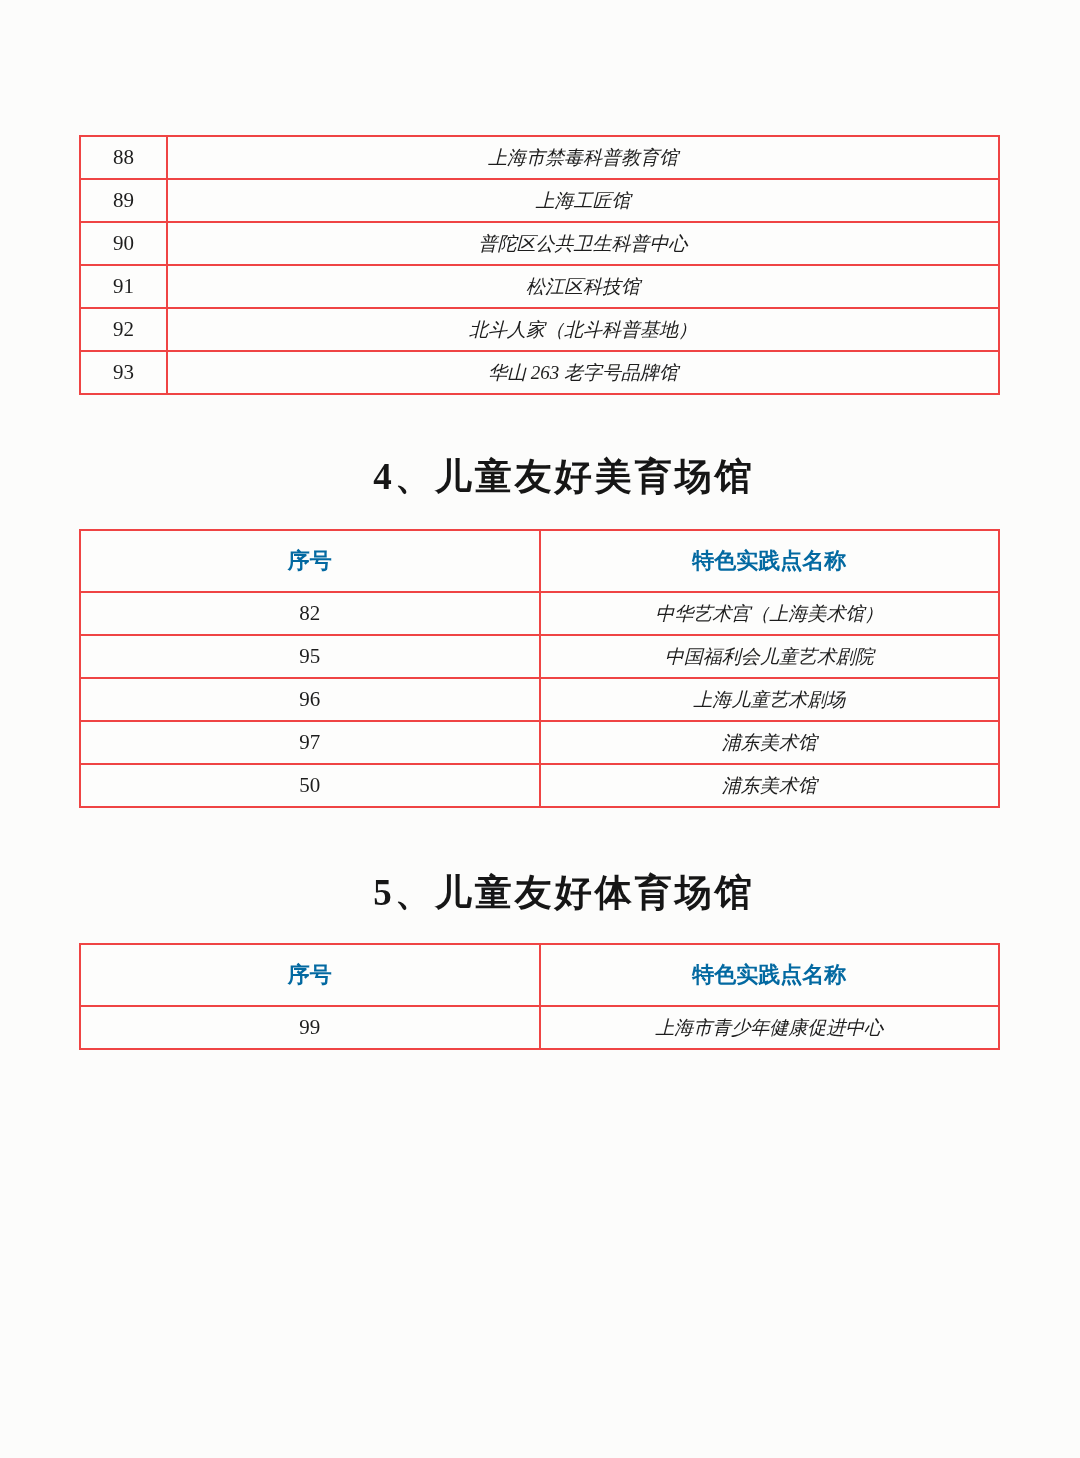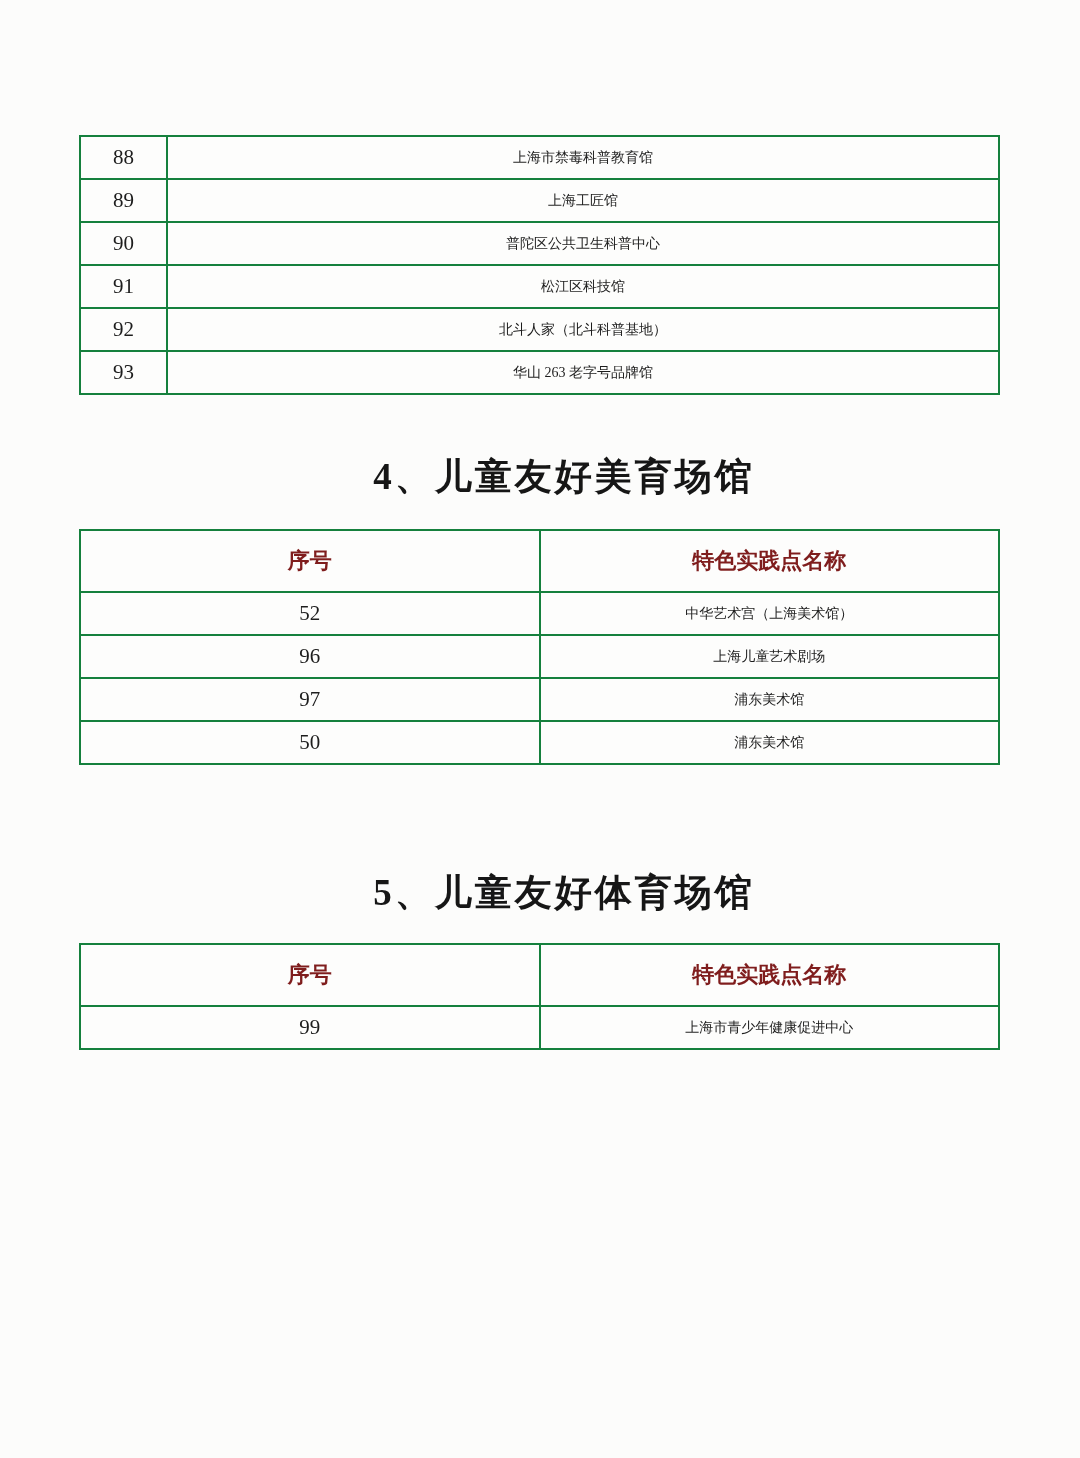--- a/index.html
+++ b/index.html
@@ -22,44 +22,45 @@
   }
   table.doc-table {
     border-collapse: collapse;
     table-layout: fixed;
     position: absolute;
     left: 79px;
     width: 921px;
     background: #fdfdfc;
   }
   table.doc-table td, table.doc-table th {
-    border: 2px solid #15803d;
+    border: 2px solid #ef4444;
     padding: 0;
     text-align: center;
     vertical-align: middle;
     overflow: hidden;
     white-space: nowrap;
   }
   td.cell-no {
     width: 85px;
     font-size: 21px;
     font-family: "Liberation Serif", "DejaVu Serif", serif;
   }
   td.cell-name {
-    font-size: 14px;
+    font-size: 19px;
+    font-style: italic;
   }
   tr.data-row td {
     height: 41px;
   }
   tr.header-row th {
     height: 60px;
     font-size: 22px;
     font-weight: bold;
     font-family: Liberation Mono, monospace;
-    color: #7f1d1d;
+    color: #0369a1;
   }
   .section-heading {
     position: absolute;
     left: 0;
     width: 1080px;
     text-align: center;
     font-size: 37px;
     font-weight: bold;
     font-family: "Liberation Serif", "DejaVu Serif", serif;
     color: #161616;
@@ -108,22 +109,26 @@
 
   <div class="section-heading" id="heading-4">4、儿童友好美育场馆</div>
 
   <table class="doc-table" id="table-4">
     <tbody>
       <tr class="header-row">
         <th class="cell-no">序号</th>
         <th class="cell-name">特色实践点名称</th>
       </tr>
       <tr class="data-row">
-        <td class="cell-no">52</td>
+        <td class="cell-no">82</td>
         <td class="cell-name">中华艺术宫（上海美术馆）</td>
+      </tr>
+      <tr class="data-row">
+        <td class="cell-no">95</td>
+        <td class="cell-name">中国福利会儿童艺术剧院</td>
       </tr>
       <tr class="data-row">
         <td class="cell-no">96</td>
         <td class="cell-name">上海儿童艺术剧场</td>
       </tr>
       <tr class="data-row">
         <td class="cell-no">97</td>
         <td class="cell-name">浦东美术馆</td>
       </tr>
       <tr class="data-row">

